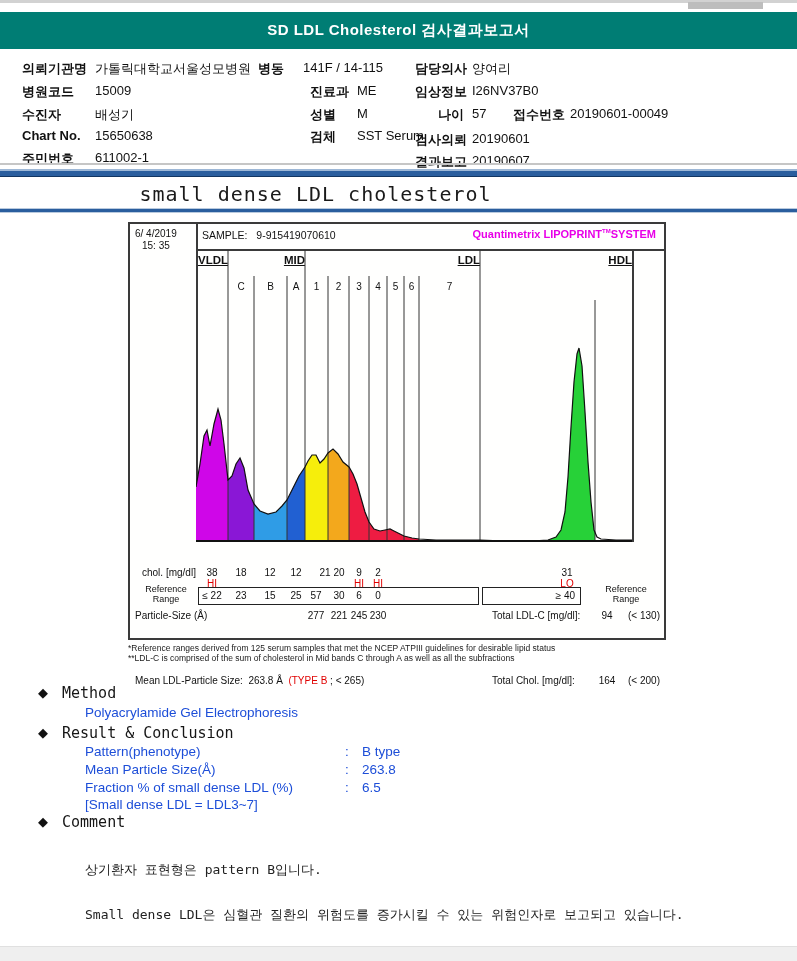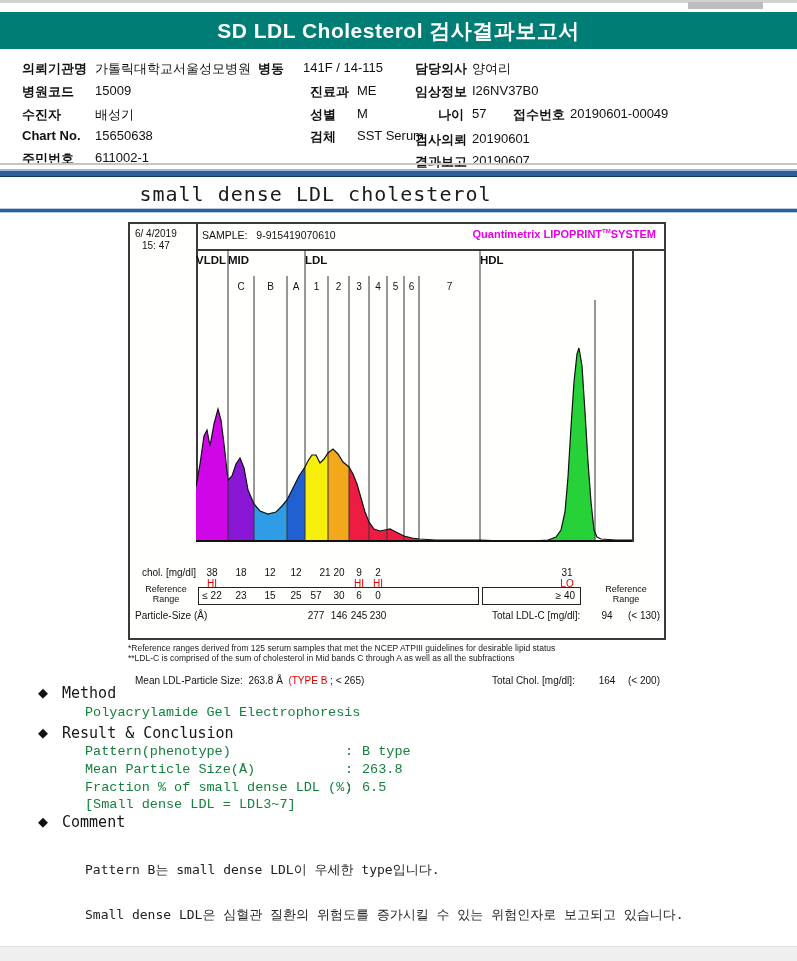--- a/index.html
+++ b/index.html
@@ -7,21 +7,21 @@
     width:797px;height:961px;position:relative;overflow:hidden;
     background:#ffffff;font-family:"Liberation Sans",sans-serif;color:#111;
   }
   .abs{position:absolute;}
   
   #top-strip{left:0;top:0;width:797px;height:3px;background:#d2d2d2;}
   #top-right-bar{left:688px;top:2px;width:75px;height:7px;background:#bdbdbd;}
   
   #title-bar{left:0;top:12px;width:797px;height:37px;background:#007d74;
     display:flex;align-items:center;justify-content:center;}
-  #title-bar span{color:#fff;font-size:21px;font-weight:bold;letter-spacing:0.5px;}
+  #title-bar span{color:#fff;font-size:15px;font-weight:bold;letter-spacing:0.5px;}
   
   .plabel{font-weight:bold;font-size:13px;white-space:pre;}
   .pvalue{font-size:13px;white-space:pre;}
   
   #gray-line{left:0;top:163px;width:797px;height:2px;background:#c6c6c6;}
   #blue-line-thick{left:0;top:169px;width:797px;height:5px;background:#2a5e9e;
     border-top:2px solid #9db7d6;border-bottom:1px solid #123561;}
   #section-title{left:0;top:182px;width:631px;text-align:center;
     font-family:"DejaVu Sans Mono",monospace;font-size:20px;color:#1a1a1a;letter-spacing:1px;}
   #blue-line-thin{left:0;top:208px;width:797px;height:3px;background:#2a5e9e;
@@ -29,33 +29,33 @@
   
   #chartbox{left:128px;top:222px;width:538px;height:418px;border:2px solid #3a3a3a;
     box-sizing:border-box;background:#fffffe;font-size:10px;}
   #chartbox .abs{position:absolute;}
   .vline{width:0;border-left:2px solid #3a3a3a;}
   .hline{height:0;border-top:2px solid #3a3a3a;}
   #chart-datetime{left:5px;top:4px;font-size:10px;white-space:pre;line-height:12px;text-align:center;}
   #sample-row{left:72px;top:5px;font-size:10.5px;white-space:pre;}
   #brand{right:8px;top:4px;color:#e800e8;font-weight:bold;font-size:11px;white-space:pre;}
   #brand sup{font-size:6px;}
-  .gband{top:30px;text-align:left;font-weight:bold;font-size:11.5px;}
+  .gband{top:30px;text-align:right;font-weight:bold;font-size:11.5px;text-decoration:underline;}
   .sband{top:57px;text-align:center;font-size:10px;}
   .crow{left:0;top:0;width:538px;height:12px;font-size:10px;}
   .crow .rlab{position:absolute;white-space:pre;}
   .cnum{position:absolute;width:34px;text-align:center;top:0;}
   .redtxt{color:#e00000;}
   .refbox{border:1px solid #222;background:transparent;}
   .reflab{font-size:9px;line-height:9.5px;text-align:center;}
   .footnote{left:128px;font-size:8.5px;color:#1a1a1a;white-space:pre;}
   
   .bullet{font-size:13px;}
   .heading{font-family:"DejaVu Sans Mono",monospace;font-size:15px;color:#161616;white-space:pre;}
-  .mono{font-family:Liberation Mono, monospace;font-size:13.5px;color:#15803d;white-space:pre;}
+  .mono{font-family:Liberation Sans, sans-serif;font-size:13.5px;color:#1d4ed8;white-space:pre;}
   .kmono{font-family:"DejaVu Sans Mono",monospace;font-size:13px;color:#222;white-space:pre;}
   #footer-band{left:0;top:946px;width:797px;height:15px;background:#efefef;border-top:1px solid #e0e0e0;}
 </style>
 </head>
 <body>
 
 <div class="abs" id="top-strip"></div>
 <div class="abs" id="top-right-bar"></div>
 
 <div class="abs" id="title-bar">
@@ -99,21 +99,21 @@
   <span class="abs pvalue" style="left:472px;top:153px">20190607</span>
 </div>
 
 <div class="abs" id="gray-line"></div>
 <div class="abs" id="blue-line-thick"></div>
 <div class="abs" id="section-title">small dense LDL cholesterol</div>
 <div class="abs" id="blue-line-thin"></div>
 
 <div class="abs" id="chartbox">
 
-  <div class="abs" id="chart-datetime"><span>6/ 4/2019</span><br><span>15: 47</span></div>
+  <div class="abs" id="chart-datetime"><span>6/ 4/2019</span><br><span>15: 35</span></div>
   <div class="abs" id="sample-row"><span>SAMPLE:</span>   <span>9-915419070610</span></div>
   <div class="abs" id="brand"><span>Quantimetrix </span><span>LIPOPRINT</span><sup>TM</sup><span>SYSTEM</span></div>
 
   <div class="abs vline" style="left:66px;top:0;height:318px;"></div>
   <div class="abs hline" style="left:66px;top:25px;width:470px;"></div>
   <div class="abs vline" style="left:502px;top:26px;height:292px;"></div>
 
   <span class="abs gband" style="left:66px;width:32px;">VLDL</span>
   <span class="abs gband" style="left:98px;width:77px;">MID</span>
   <span class="abs gband" style="left:175px;width:175px;">LDL</span>
@@ -205,21 +205,21 @@
   <div class="abs reflab" style="left:462px;top:361px;width:68px;">
     <span>Reference</span><br><span>Range</span>
   </div>
 
   <div class="abs crow" style="top:386px;">
     <span class="rlab" style="left:5px;">Particle-Size (Å)</span>
     <span class="rlab" style="left:362px;">Total LDL-C [mg/dl]:</span>
     <span class="cnum" style="left:460px;">94</span>
     <span class="rlab" style="left:498px;">(&lt; 130)</span>
   <span class="cnum" style="left: 169px;">277</span>
-      <span class="cnum" style="left: 192px;">146</span>
+      <span class="cnum" style="left: 192px;">221</span>
       <span class="cnum" style="left: 212px;">245</span>
       <span class="cnum" style="left: 231px;">230</span>
     </div>
 
   <div class="abs crow" style="top:403px;margin-top:48px;">
     <span class="rlab" style="left:5px;"><span>Mean LDL-Particle Size:  263.8 Å  </span><span class="redtxt">(TYPE B</span><span> ; &lt; 265)</span></span>
     <span class="rlab" style="left:362px;">Total Chol. [mg/dl]:</span>
     <span class="cnum" style="left:460px;">164</span>
     <span class="rlab" style="left:498px;">(&lt; 200)</span>
   </div>
@@ -241,20 +241,20 @@
 <span class="abs mono" style="left:345px;top:762px;">:</span>
 <span class="abs mono" style="left:362px;top:762px;">263.8</span>
 <span class="abs mono" style="left:85px;top:780px;">Fraction % of small dense LDL (%)</span>
 <span class="abs mono" style="left:345px;top:780px;">:</span>
 <span class="abs mono" style="left:362px;top:780px;">6.5</span>
 <span class="abs mono" style="left:85px;top:797px;">[Small dense LDL = LDL3~7]</span>
 
 <span class="abs bullet" style="left:38px;top:814px;">◆</span>
 <span class="abs heading" style="left:62px;top:813px;">Comment</span>
 <div class="abs kmono" style="left:85px;top:832px;line-height:15px;">
-  <div>Pattern B는 small dense LDL이 우세한 type입니다.</div>
+  <div>상기환자 표현형은 pattern B입니다.</div>
   <div>Small dense LDL은 심혈관 질환의 위험도를 증가시킬 수 있는 위험인자로 보고되고 있습니다.</div>
   
   
   
 </div>
 
 <div class="abs" id="footer-band"></div>
 
 </body></html>

